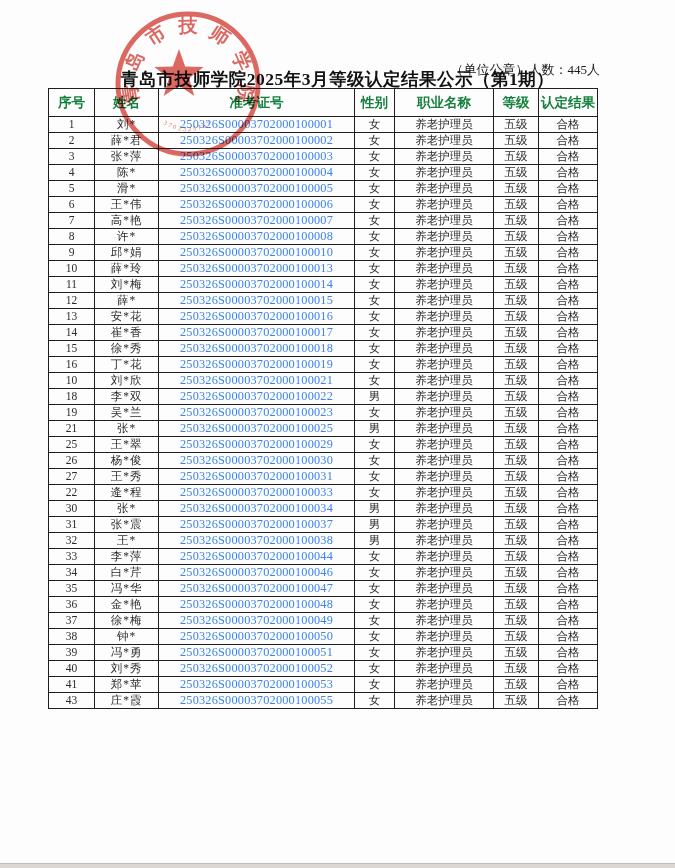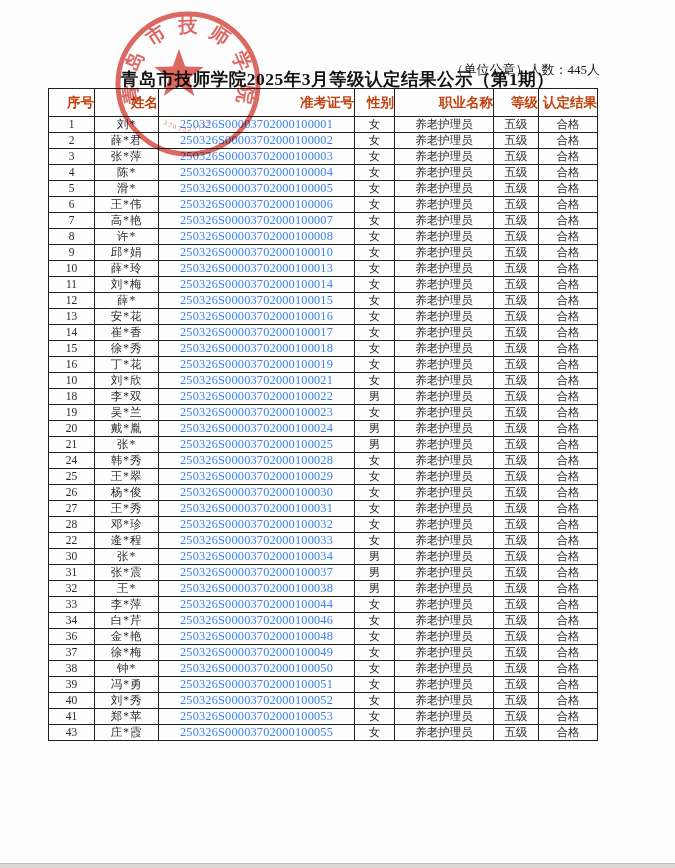--- a/index.html
+++ b/index.html
@@ -49,22 +49,21 @@
     text-align: center;
     vertical-align: middle;
     overflow: hidden;
     white-space: nowrap;
     padding: 0;
   }
   table.results th {
     height: 28px;
     font-size: 13.5px;
     font-weight: bold;
-    color: #c2410c;
-    text-align: right;
+    color: #15803d;
   }
   table.results td {
     height: 15.2px;
     line-height: 15px;
     font-size: 11.5px;
     color: #2b2b2b;
   }
   table.results td.cell-id {
     font-size: 12.3px;
     letter-spacing: 0.2px;
@@ -309,51 +308,33 @@
         <tr>
           <td class="cell-no">19</td>
           <td class="cell-name">吴*兰</td>
           <td class="cell-id">250326S00003702000100023</td>
           <td class="cell-gender">女</td>
           <td class="cell-occ">养老护理员</td>
           <td class="cell-level">五级</td>
           <td class="cell-result">合格</td>
         </tr>
 
-        <tr>
-          <td class="cell-no">20</td>
-          <td class="cell-name">戴*胤</td>
-          <td class="cell-id">250326S00003702000100024</td>
-          <td class="cell-gender">男</td>
-          <td class="cell-occ">养老护理员</td>
-          <td class="cell-level">五级</td>
-          <td class="cell-result">合格</td>
-        </tr>
 
         <tr>
           <td class="cell-no">21</td>
           <td class="cell-name">张*</td>
           <td class="cell-id">250326S00003702000100025</td>
           <td class="cell-gender">男</td>
           <td class="cell-occ">养老护理员</td>
           <td class="cell-level">五级</td>
           <td class="cell-result">合格</td>
         </tr>
 
 
 
-        <tr>
-          <td class="cell-no">24</td>
-          <td class="cell-name">韩*秀</td>
-          <td class="cell-id">250326S00003702000100028</td>
-          <td class="cell-gender">女</td>
-          <td class="cell-occ">养老护理员</td>
-          <td class="cell-level">五级</td>
-          <td class="cell-result">合格</td>
-        </tr>
 
         <tr>
           <td class="cell-no">25</td>
           <td class="cell-name">王*翠</td>
           <td class="cell-id">250326S00003702000100029</td>
           <td class="cell-gender">女</td>
           <td class="cell-occ">养老护理员</td>
           <td class="cell-level">五级</td>
           <td class="cell-result">合格</td>
         </tr>
@@ -371,29 +352,20 @@
         <tr>
           <td class="cell-no">27</td>
           <td class="cell-name">王*秀</td>
           <td class="cell-id">250326S00003702000100031</td>
           <td class="cell-gender">女</td>
           <td class="cell-occ">养老护理员</td>
           <td class="cell-level">五级</td>
           <td class="cell-result">合格</td>
         </tr>
 
-        <tr>
-          <td class="cell-no">28</td>
-          <td class="cell-name">邓*珍</td>
-          <td class="cell-id">250326S00003702000100032</td>
-          <td class="cell-gender">女</td>
-          <td class="cell-occ">养老护理员</td>
-          <td class="cell-level">五级</td>
-          <td class="cell-result">合格</td>
-        </tr>
 
         <tr>
           <td class="cell-no">22</td>
           <td class="cell-name">逄*程</td>
           <td class="cell-id">250326S00003702000100033</td>
           <td class="cell-gender">女</td>
           <td class="cell-occ">养老护理员</td>
           <td class="cell-level">五级</td>
           <td class="cell-result">合格</td>
         </tr>
@@ -441,20 +413,29 @@
         <tr>
           <td class="cell-no">34</td>
           <td class="cell-name">白*芹</td>
           <td class="cell-id">250326S00003702000100046</td>
           <td class="cell-gender">女</td>
           <td class="cell-occ">养老护理员</td>
           <td class="cell-level">五级</td>
           <td class="cell-result">合格</td>
         </tr>
 
+        <tr>
+          <td class="cell-no">35</td>
+          <td class="cell-name">冯*华</td>
+          <td class="cell-id">250326S00003702000100047</td>
+          <td class="cell-gender">女</td>
+          <td class="cell-occ">养老护理员</td>
+          <td class="cell-level">五级</td>
+          <td class="cell-result">合格</td>
+        </tr>
 
         <tr>
           <td class="cell-no">36</td>
           <td class="cell-name">金*艳</td>
           <td class="cell-id">250326S00003702000100048</td>
           <td class="cell-gender">女</td>
           <td class="cell-occ">养老护理员</td>
           <td class="cell-level">五级</td>
           <td class="cell-result">合格</td>
         </tr>

